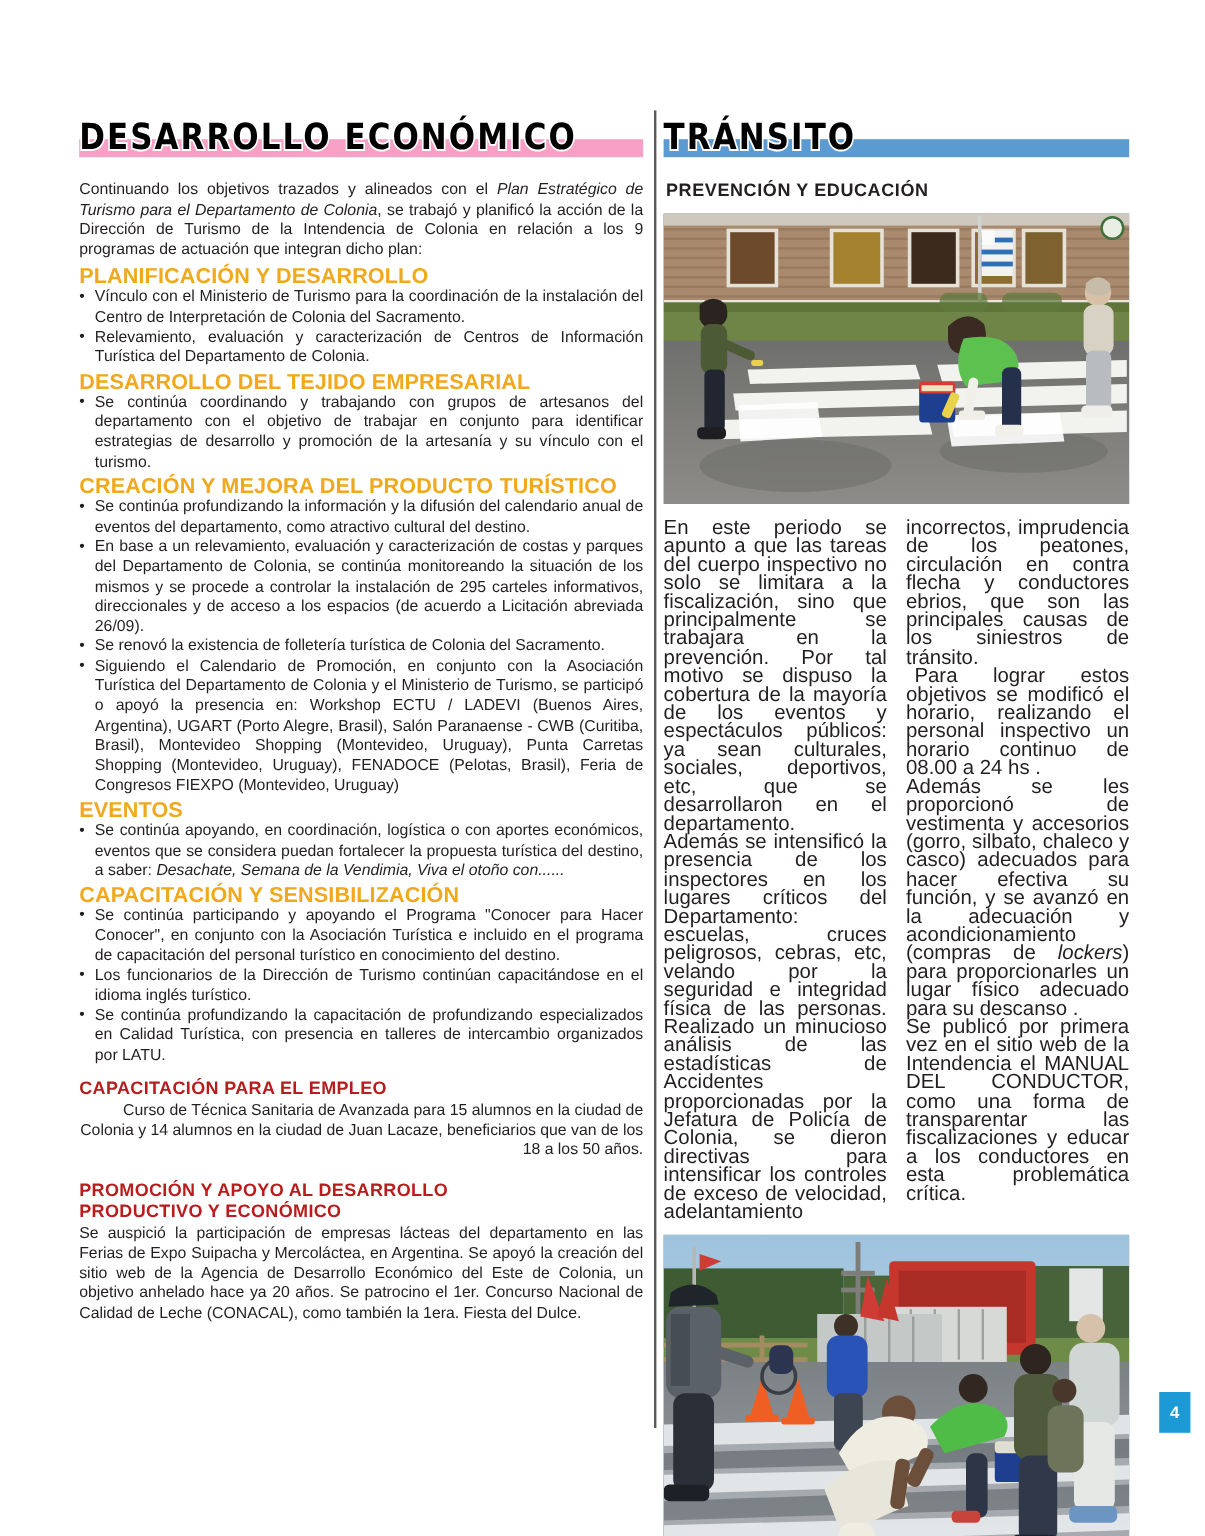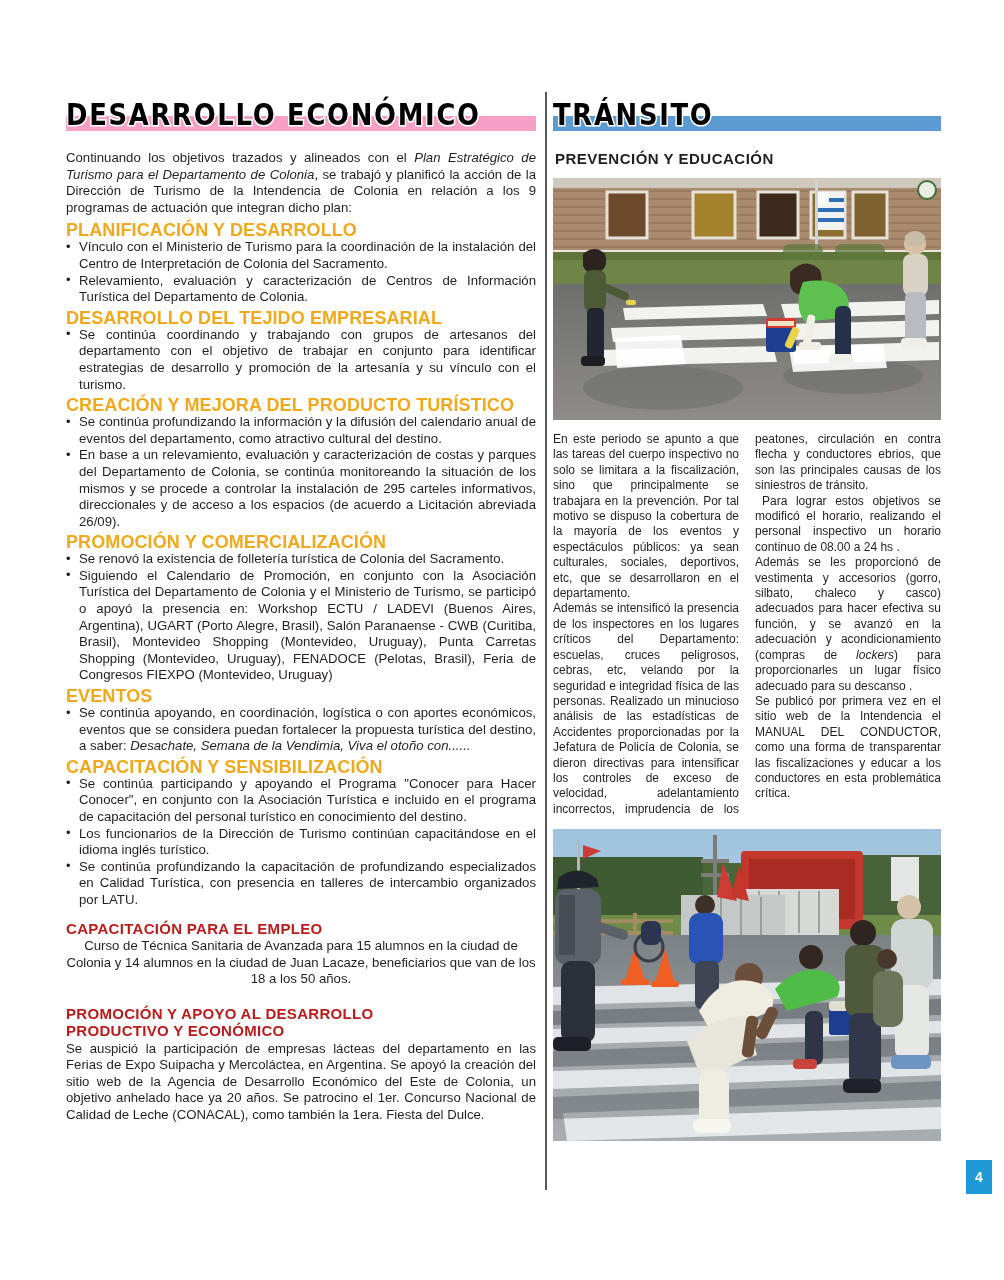--- a/index.html
+++ b/index.html
@@ -132,21 +132,21 @@
     font-size: 15px;
     font-weight: 700;
     letter-spacing: .5px;
     color: #231f20;
     margin: 0 0 10px 2px;
     line-height: 18px;
   }
   .two-col {
     column-count: 2;
     column-gap: 16px;
-    font-size: 12px;
+    font-size: 17px;
     line-height: 15.4px;
     text-align: justify;
     color: #231f20;
   }
   .two-col p { margin: 0; }
   .two-col p.indent { text-indent: 7px; }
   .two-col em { font-style: italic; margin-top: 10px; }
 
   
   .photo {
@@ -201,42 +201,41 @@
     <ul class="bullets">
       <li>Se continúa coordinando y trabajando con grupos de artesanos del departamento con el objetivo de trabajar en conjunto para identificar estrategias de desarrollo y promoción de la artesanía y su vínculo con el turismo.</li>
     </ul>
 
     <div class="sec-head-orange">CREACIÓN Y MEJORA DEL PRODUCTO TURÍSTICO</div>
     <ul class="bullets">
       <li>Se continúa profundizando la información y la difusión del calendario anual de eventos del departamento, como atractivo cultural del destino.</li>
       <li>En base a un relevamiento, evaluación y caracterización de costas y parques del Departamento de Colonia, se continúa monitoreando la situación de los mismos y se procede a controlar la instalación de 295 carteles informativos, direccionales y de acceso a los espacios (de acuerdo a Licitación abreviada 26/09).</li>
     </ul>
 
-    <div class="sec-head-orange">PROMOCIÓN Y COMERCIALIZACIÓN</div>
     <ul class="bullets">
       <li>Se renovó la existencia de folletería turística de Colonia del Sacramento.</li>
       <li>Siguiendo el Calendario de Promoción, en conjunto con la Asociación Turística del Departamento de Colonia y el Ministerio de Turismo, se participó o apoyó la presencia en:  Workshop ECTU / LADEVI (Buenos Aires, Argentina), UGART (Porto Alegre, Brasil),  Salón Paranaense - CWB (Curitiba, Brasil),  Montevideo Shopping (Montevideo, Uruguay),  Punta Carretas Shopping (Montevideo, Uruguay),  FENADOCE (Pelotas, Brasil),  Feria de Congresos FIEXPO (Montevideo, Uruguay)</li>
     </ul>
 
     <div class="sec-head-orange">EVENTOS</div>
     <ul class="bullets">
       <li><span>Se continúa apoyando, en coordinación, logística o con aportes económicos, eventos que se considera puedan fortalecer la propuesta turística del destino, a saber: </span><em>Desachate, Semana de la Vendimia,  Viva el otoño con......</em></li>
     </ul>
 
     <div class="sec-head-orange">CAPACITACIÓN Y SENSIBILIZACIÓN</div>
     <ul class="bullets">
       <li>Se continúa participando y apoyando el Programa "Conocer para Hacer Conocer", en conjunto con la Asociación Turística e incluido en el programa de capacitación del personal turístico en conocimiento del destino.</li>
       <li>Los funcionarios de la Dirección de Turismo continúan capacitándose en el idioma inglés turístico.</li>
       <li>Se continúa profundizando la capacitación de profundizando especializados en Calidad Turística, con presencia en talleres de intercambio organizados por LATU.</li>
     </ul>
 
     <div class="spacer-sm"></div>
 
     <div class="sub-head">CAPACITACIÓN PARA EL EMPLEO</div>
-    <p class="body-text" style="text-align:center">Curso de Técnica Sanitaria de Avanzada para 15 alumnos en la ciudad de Colonia y 14 alumnos en la ciudad de Juan Lacaze, beneficiarios que van de los 18 a los 50 años.</p>
+    <p class="body-text" style="text-align:right">Curso de Técnica Sanitaria de Avanzada para 15 alumnos en la ciudad de Colonia y 14 alumnos en la ciudad de Juan Lacaze, beneficiarios que van de los 18 a los 50 años.</p>
 
     <div class="spacer-sm"></div>
 
     <div class="sub-head">PROMOCIÓN Y APOYO AL DESARROLLO</div>
     <div class="sub-head">PRODUCTIVO Y ECONÓMICO</div>
     <p class="body-text last">Se auspició la participación de empresas lácteas del departamento en las Ferias de Expo Suipacha y Mercoláctea, en Argentina. Se apoyó la creación del sitio web de la Agencia de Desarrollo Económico del Este de Colonia, un objetivo anhelado hace ya 20 años. Se patrocino el 1er. Concurso Nacional de Calidad de Leche (CONACAL), como también la 1era. Fiesta del Dulce.</p>
 
   </div>
 
   <div class="col-right">

